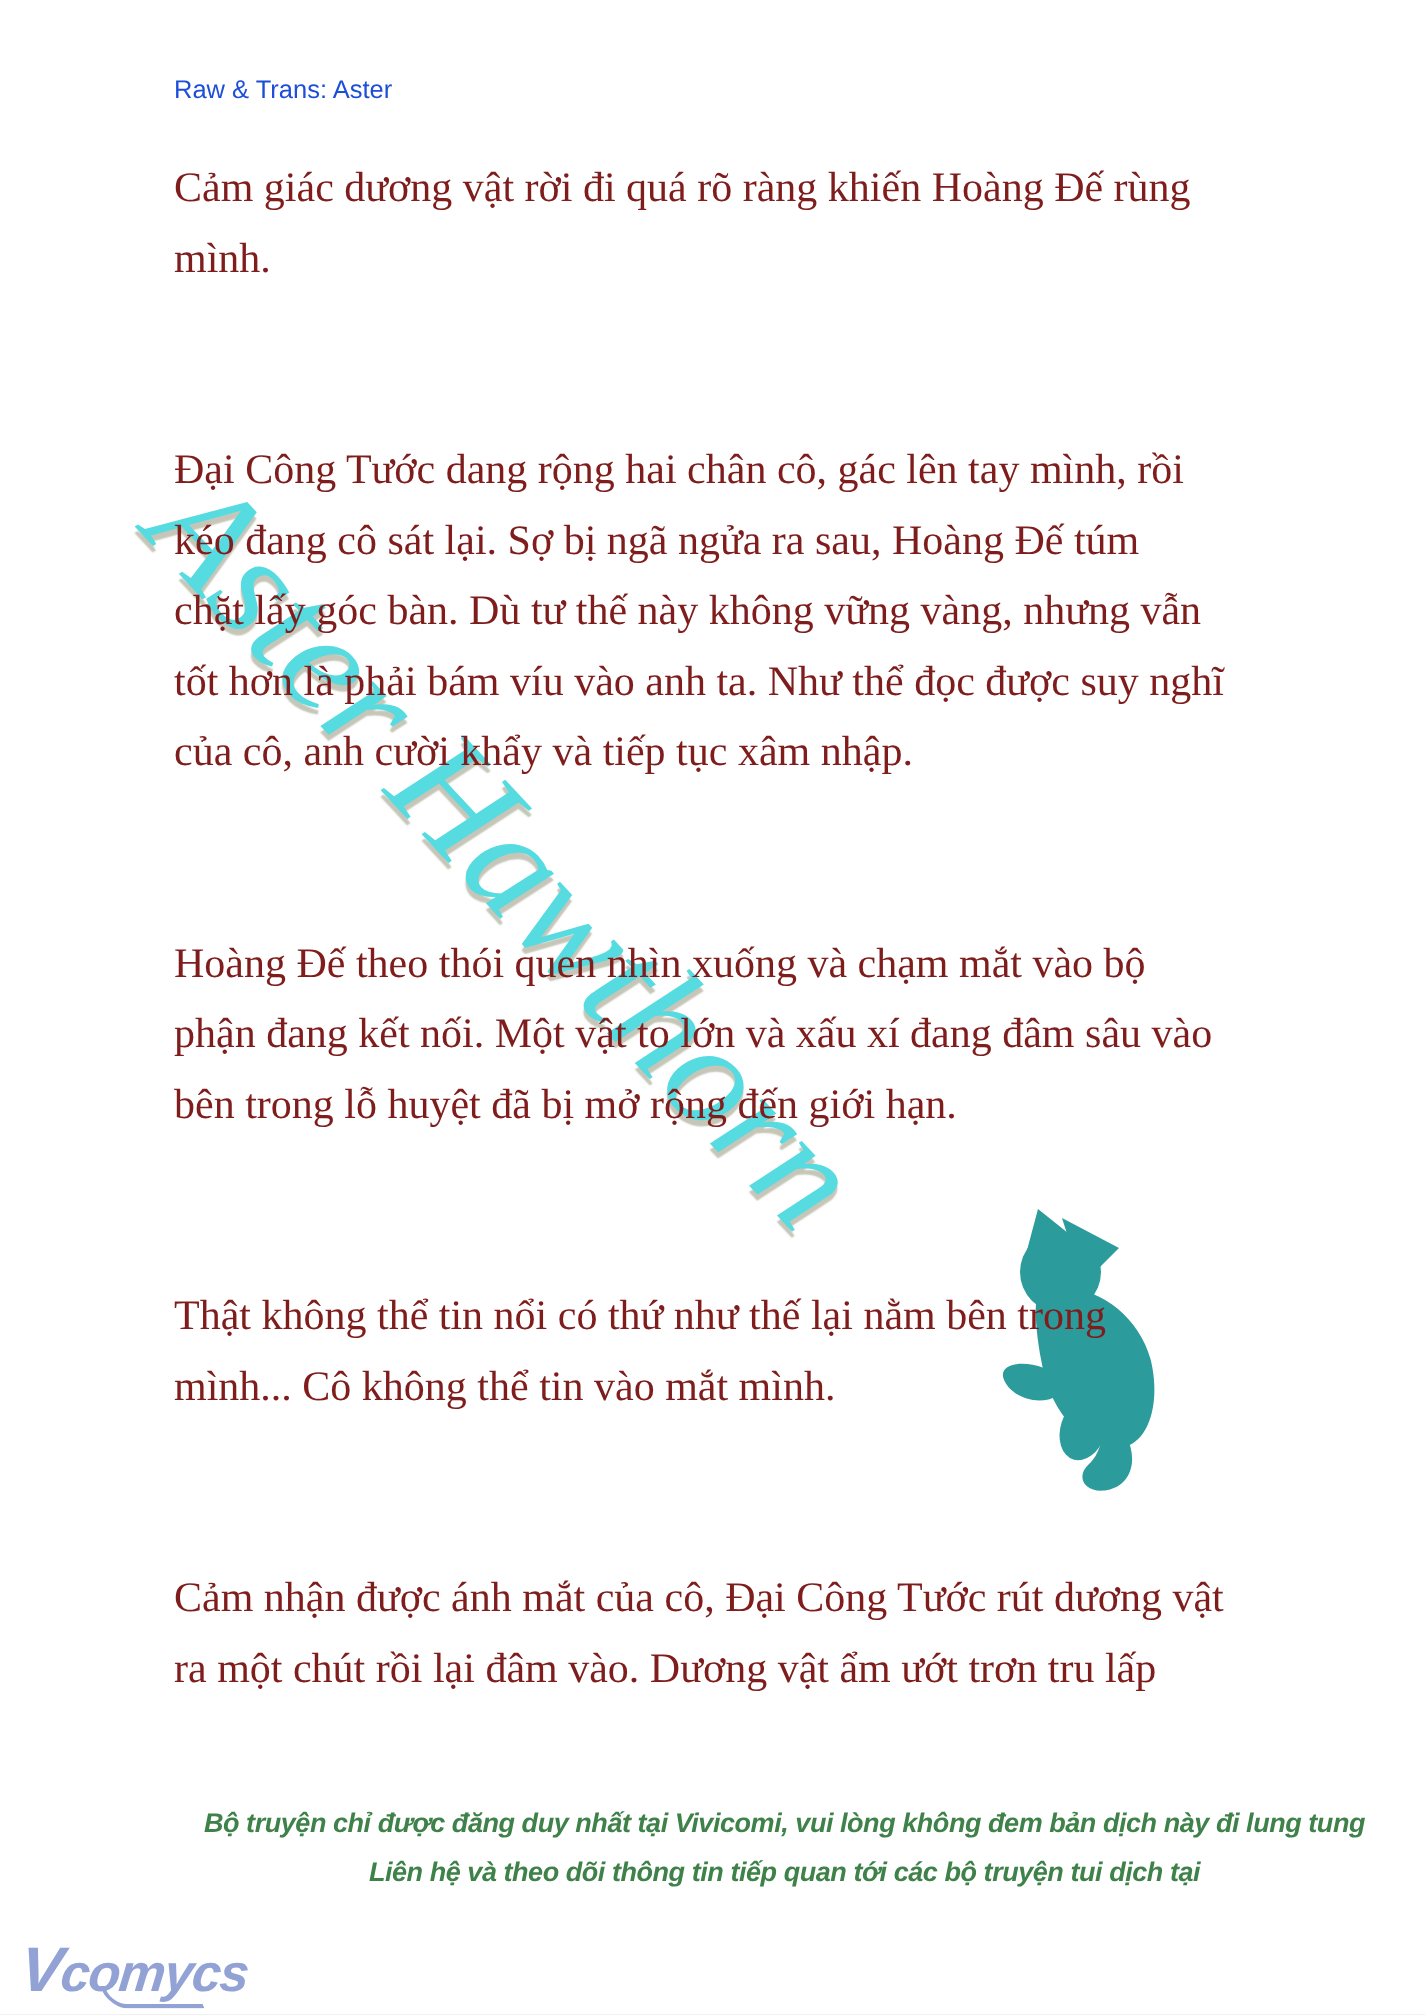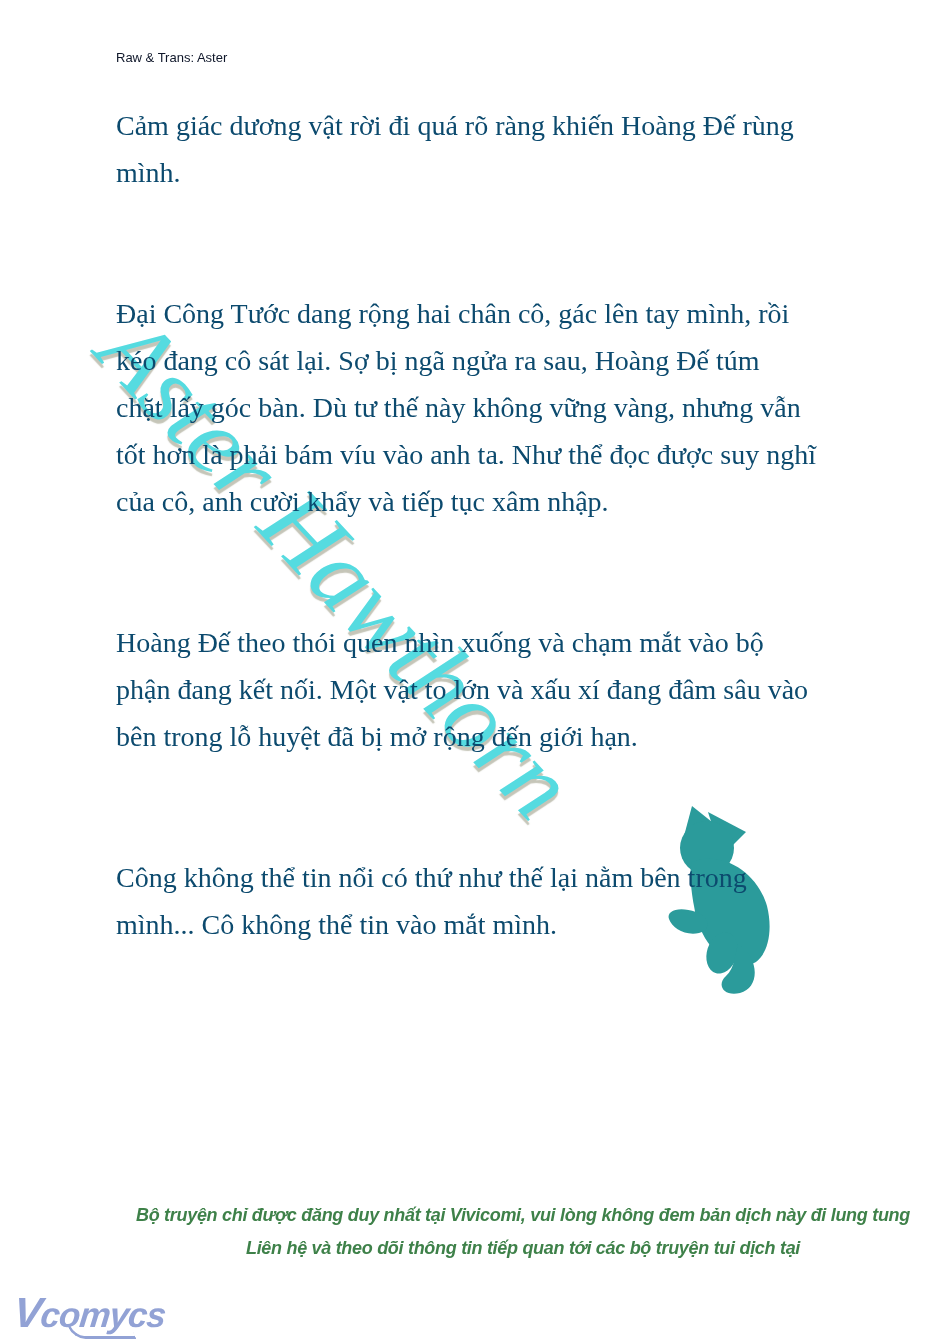--- a/index.html
+++ b/index.html
@@ -6,21 +6,21 @@
   .page{
     position:relative;
     width:950px;height:1343px;
     background:#ffffff;
     overflow:hidden;
     font-family:"Liberation Serif", serif;
   }
   .credit{
     position:absolute;left:116px;top:50px;
     font-family:"Liberation Sans", sans-serif;
-    font-size:13px;color:#0f172a;
+    font-size:17px;color:#1d4ed8;
     z-index:3;white-space:nowrap;
   }
   
   .watermark{
     position:absolute;left:160px;top:293px;
     transform:rotate(47deg);transform-origin:0 0;
     font-family:"Liberation Serif", serif;
     font-style:italic;
     font-size:100px;
     color:#55dbe0;
@@ -30,21 +30,21 @@
   }
   
   .cat{
     position:absolute;left:652px;top:806px;
     width:130px;height:190px;
     z-index:1;
   }
   
   .text-layer{
     position:absolute;left:116px;top:102px;width:734px;
-    font-size:28px;color:#0c4a6e;
+    font-size:28px;color:#7f1d1d;
     z-index:2;
   }
   .text-layer p{margin:0 0 94px 0;padding:0;}
   .text-layer .line{
     height:47px;line-height:47px;white-space:nowrap;
   }
   
   .footer{
     position:absolute;left:0;top:1199px;width:950px;
     text-align:center;
@@ -106,22 +106,26 @@
       <span class="line">chặt lấy góc bàn. Dù tư thế này không vững vàng, nhưng vẫn</span>
       <span class="line">tốt hơn là phải bám víu vào anh ta. Như thể đọc được suy nghĩ</span>
       <span class="line">của cô, anh cười khẩy và tiếp tục xâm nhập.</span>
     </p>
     <p>
       <span class="line">Hoàng Đế theo thói quen nhìn xuống và chạm mắt vào bộ</span>
       <span class="line">phận đang kết nối. Một vật to lớn và xấu xí đang đâm sâu vào</span>
       <span class="line">bên trong lỗ huyệt đã bị mở rộng đến giới hạn.</span>
     </p>
     <p>
-      <span class="line">Công không thể tin nổi có thứ như thế lại nằm bên trong</span>
+      <span class="line">Thật không thể tin nổi có thứ như thế lại nằm bên trong</span>
       <span class="line">mình... Cô không thể tin vào mắt mình.</span>
+    </p>
+    <p>
+      <span class="line">Cảm nhận được ánh mắt của cô, Đại Công Tước rút dương vật</span>
+      <span class="line">ra một chút rồi lại đâm vào. Dương vật ẩm ướt trơn tru lấp</span>
     </p>
   </div>
 
   <div class="footer">
     <div class="fline">Bộ truyện chỉ được đăng duy nhất tại Vivicomi, vui lòng không đem bản dịch này đi lung tung</div>
     <div class="fline">Liên hệ và theo dõi thông tin tiếp quan tới các bộ truyện tui dịch tại</div>
   </div>
 
   <div class="logo">
     <span class="vcap">V</span><span>comycs</span>

